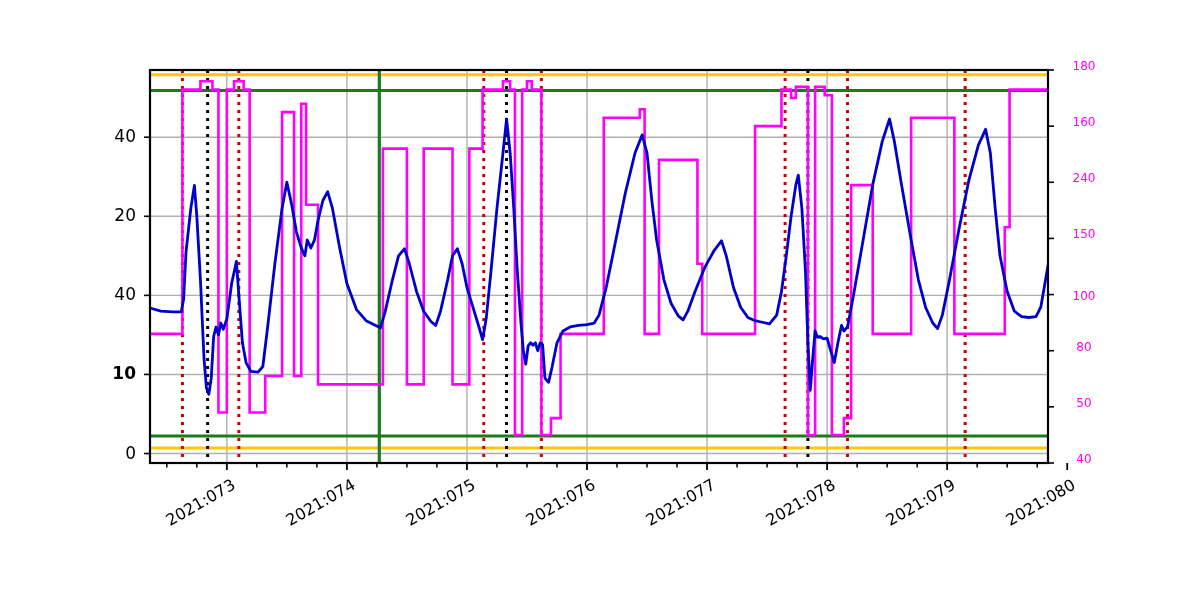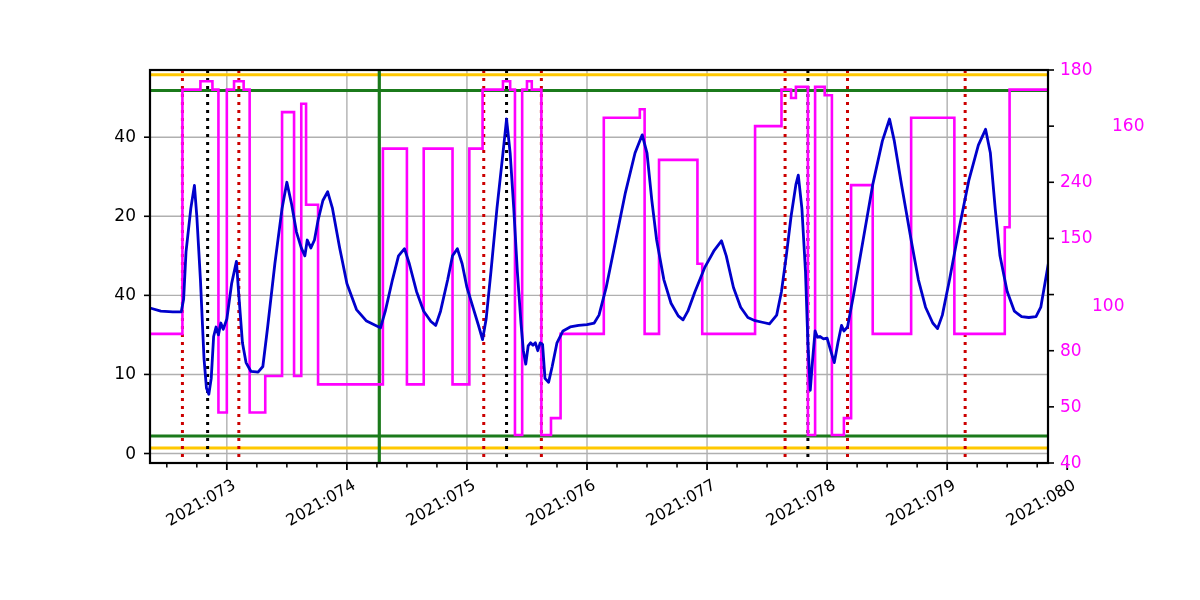--- a/index.html
+++ b/index.html
@@ -94,23 +94,23 @@
   }
   .ytick-left {
     position: absolute;
     font-size: 17px;
     color: #000000;
     text-align: right;
     width: 40px;
   }
   .ytick-right {
     position: absolute;
-    font-size: 17px;
+    font-size: 12px;
     color: #FF00FF;
-    text-align: left;
+    text-align: center;
     width: 48px;
   }
   .xtick-label {
     position: absolute;
     font-size: 16px;
     color: #000000;
     white-space: nowrap;
     transform: rotate(-30deg);
     transform-origin: right top;
     text-align: right;
@@ -215,31 +215,31 @@
       <line x1="857.1149732620319" y1="463" x2="857.1149732620319" y2="467.5" stroke="#000" stroke-width="1.5"></line>
       <line x1="887.128342245989" y1="463" x2="887.128342245989" y2="467.5" stroke="#000" stroke-width="1.5"></line>
       <line x1="917.1417112299462" y1="463" x2="917.1417112299462" y2="467.5" stroke="#000" stroke-width="1.5"></line>
       <line x1="977.1684491978606" y1="463" x2="977.1684491978606" y2="467.5" stroke="#000" stroke-width="1.5"></line>
       <line x1="1007.1818181818178" y1="463" x2="1007.1818181818178" y2="467.5" stroke="#000" stroke-width="1.5"></line>
       <line x1="1037.195187165775" y1="463" x2="1037.195187165775" y2="467.5" stroke="#000" stroke-width="1.5"></line>
     </svg>
 
   <div id="tick-layer">
       <div class="ytick-left" style="left: 96px; top: 442.511px;">0</div>
-      <div class="ytick-left" style="left: 96px; top: 363.437px;">10</div>
+      <div class="ytick-left" style="left: 96px; top: 363.437px; font-weight: bold;">10</div>
       <div class="ytick-left" style="left: 96px; top: 284.362px;">40</div>
       <div class="ytick-left" style="left: 96px; top: 205.288px;">20</div>
       <div class="ytick-left" style="left: 96px; top: 126.213px;">40</div>
       <div class="ytick-right" style="left: 1060px; top: 452px;">40</div>
       <div class="ytick-right" style="left: 1060px; top: 395.857px;">50</div>
       <div class="ytick-right" style="left: 1060px; top: 339.714px;">80</div>
-      <div class="ytick-right" style="left: 1060px; top: 295px; margin-left: 32px;">100</div>
+      <div class="ytick-right" style="left: 1060px; top: 289px;">100</div>
       <div class="ytick-right" style="left: 1060px; top: 227.429px;">150</div>
       <div class="ytick-right" style="left: 1060px; top: 171.286px;">240</div>
-      <div class="ytick-right" style="left: 1112px; top: 115.143px;">160</div>
+      <div class="ytick-right" style="left: 1060px; top: 115.143px;">160</div>
       <div class="ytick-right" style="left: 1060px; top: 59px;">180</div>
       <div class="xtick-label" style="left: 136.834px; top: 475px; width: 92px;">2021:073</div>
       <div class="xtick-label" style="left: 256.888px; top: 475px; width: 92px;">2021:074</div>
       <div class="xtick-label" style="left: 376.941px; top: 475px; width: 92px;">2021:075</div>
       <div class="xtick-label" style="left: 496.995px; top: 475px; width: 92px;">2021:076</div>
       <div class="xtick-label" style="left: 617.048px; top: 475px; width: 92px;">2021:077</div>
       <div class="xtick-label" style="left: 737.102px; top: 475px; width: 92px;">2021:078</div>
       <div class="xtick-label" style="left: 857.155px; top: 475px; width: 92px;">2021:079</div>
       <div class="xtick-label" style="left: 977.209px; top: 475px; width: 92px;">2021:080</div>
     </div>

